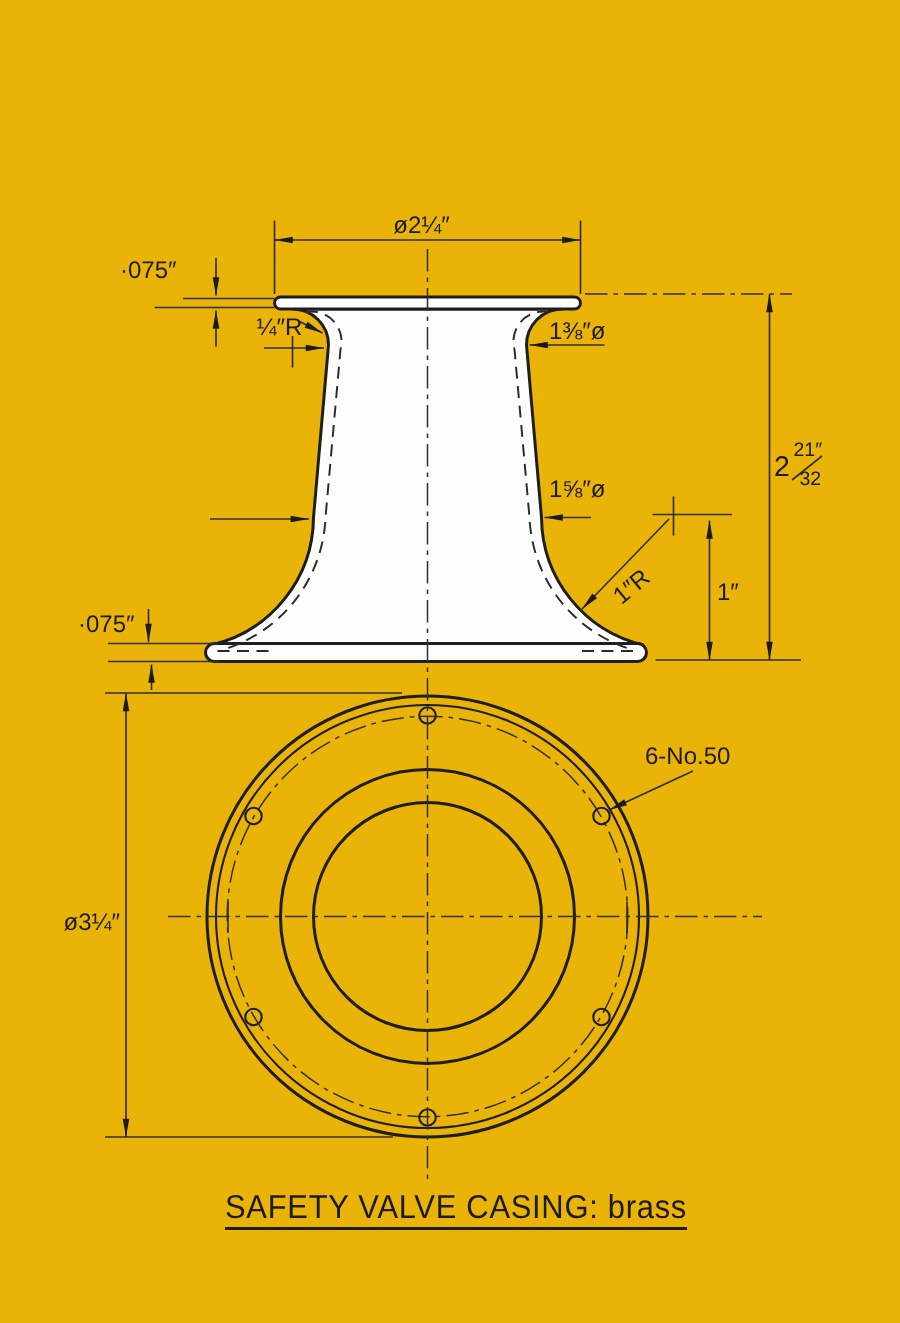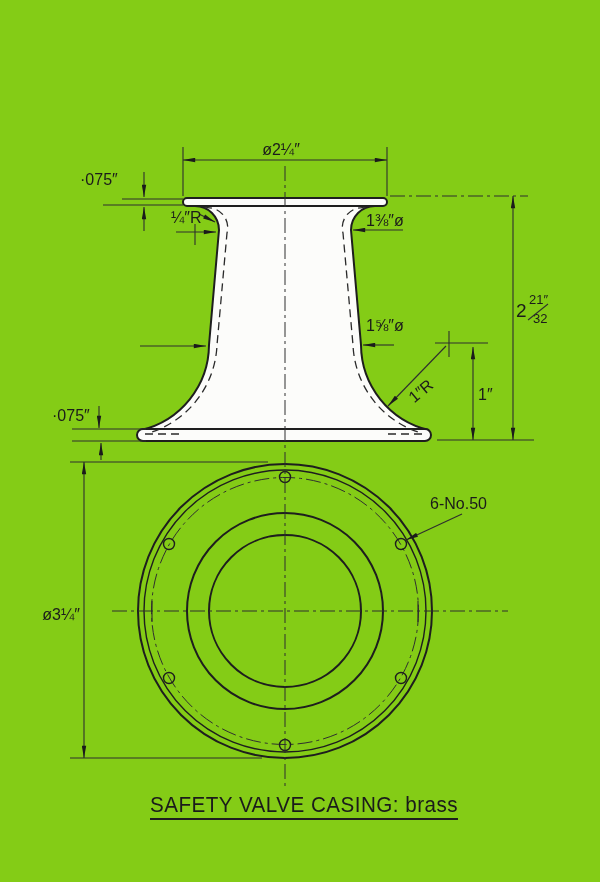--- a/index.html
+++ b/index.html
@@ -1,16 +1,16 @@
 <!DOCTYPE html>
 <html><head>
 <meta charset="utf-8">
 <style>
   html,body{margin:0;padding:0;background:#f8f8f6;}
-  .page{position:relative;width:600px;height:882px;background:#84cc16;overflow:hidden;
+  .page{position:relative;width:600px;height:882px;background:#eab308;overflow:hidden;
         font-family:"Liberation Sans",sans-serif;}
   svg{position:absolute;left:0;top:0;}
   .obj{fill:none;stroke:#1e1e1e;stroke-width:2;stroke-linecap:round;}
   .obj-fill{fill:#fcfcfa;stroke:#1e1e1e;stroke-width:2;}
   .obj-thin{fill:none;stroke:#1e1e1e;stroke-width:1.4;}
   .hidden-line{fill:none;stroke:#2a2a2a;stroke-width:1.3;stroke-dasharray:8 5;}
   .centerline{fill:none;stroke:#2f2f2f;stroke-width:1;stroke-dasharray:15 4 3 4;}
   .ext{fill:none;stroke:#2e2e2e;stroke-width:1.1;}
   text{fill:#1b1b1b;font-family:"Liberation Sans",sans-serif;}
   .dim-text{font-size:16px;}

